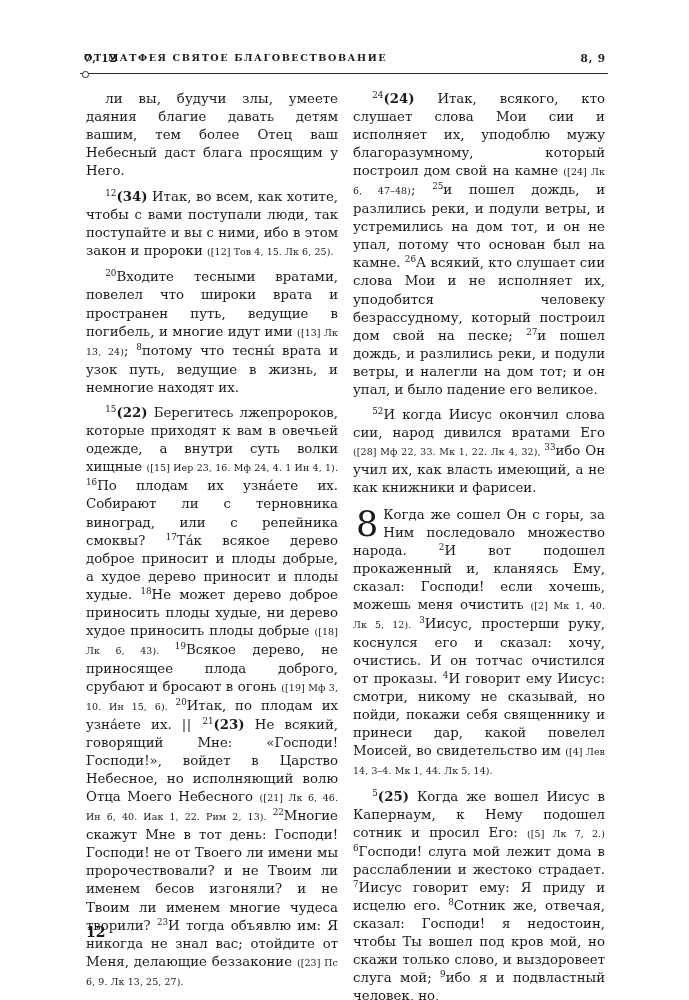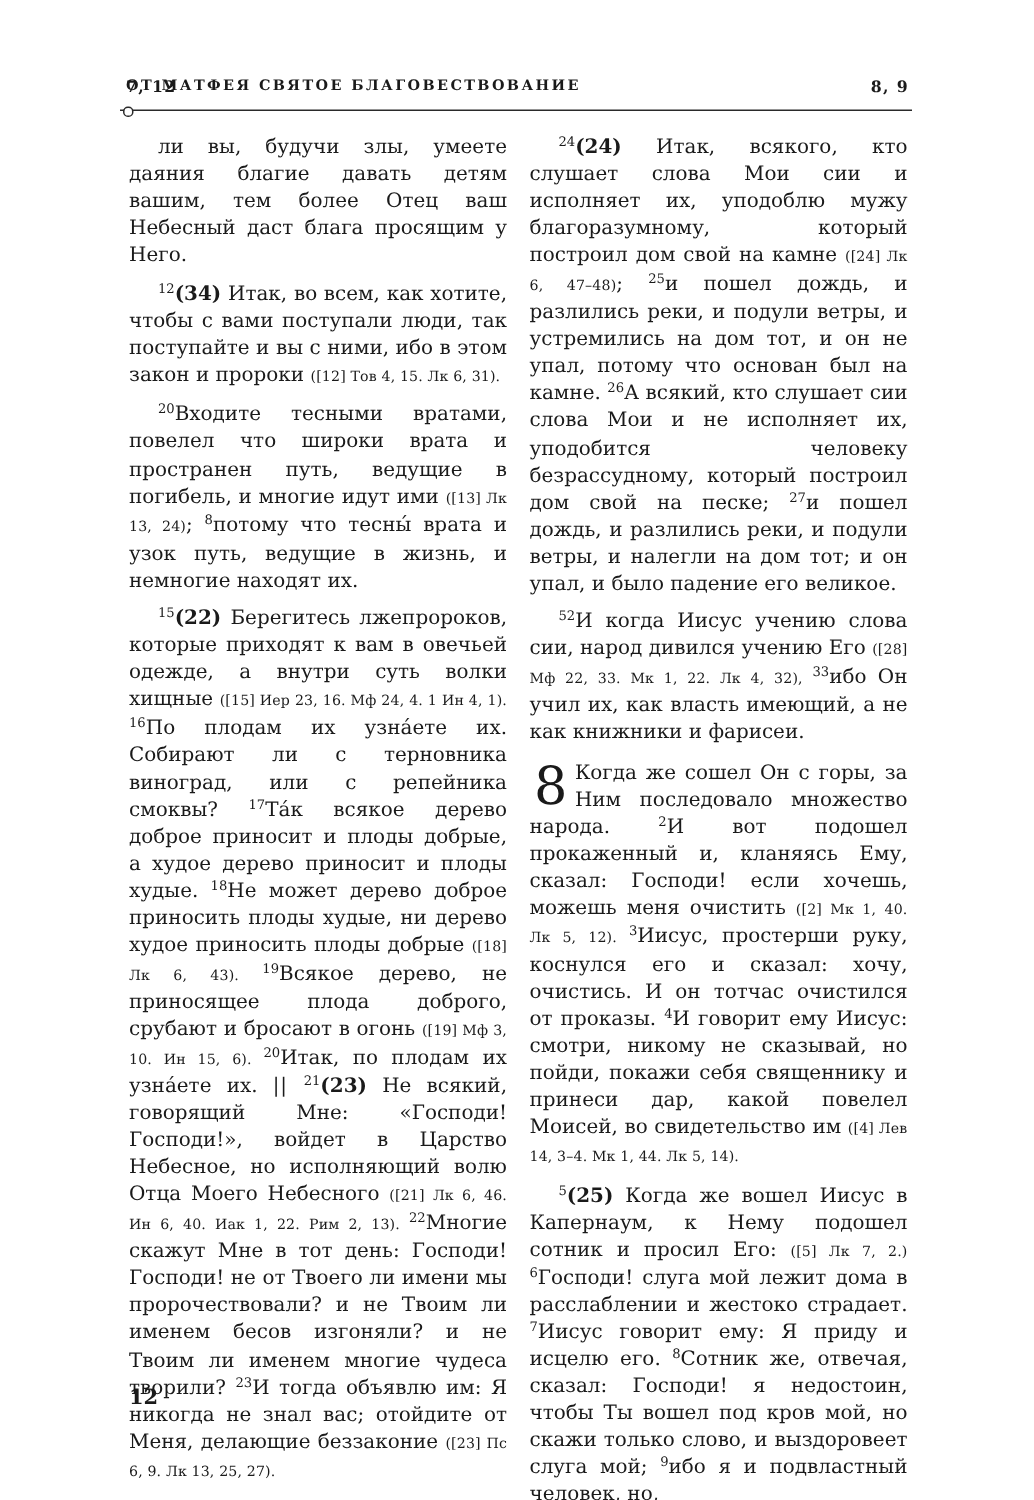--- a/index.html
+++ b/index.html
@@ -159,33 +159,33 @@
     <span class="hdr-center">ОТ МАТФЕЯ СВЯТОЕ БЛАГОВЕСТВОВАНИЕ</span>
     <span class="hdr-right">8, 9</span>
   </div>
   <div class="hdr-rule"></div>
   <div class="hdr-rule-cap"></div>
 
   <div class="col col-left">
 
     <p><span>ли вы, будучи злы, умеете даяния благие давать детям вашим, тем более Отец ваш Небесный даст блага просящим у Него.</span></p>
 
-    <p class="spaced"><sup class="v">12</sup><b class="per">(34)</b><span> Итак, во всем, как хотите, чтобы с вами поступали люди, так поступайте и вы с ними, ибо в этом закон и пророки </span><span class="ref">([12] Тов 4, 15. Лк 6, 31).</span></p>
+    <p class="spaced"><sup class="v">12</sup><b class="per">(34)</b><span> Итак, во всем, как хотите, чтобы с вами поступали люди, так поступайте и вы с ними, ибо в этом закон и пророки </span><span class="ref">([12] Тов 4, 15. Лк 6, 25).</span></p>
 
     <p class="spaced"><sup class="v">20</sup><span>Входите тесными вратами, повелел что широки врата и пространен путь, ведущие в погибель, и многие идут ими </span><span class="ref">([13] Лк 13, 24)</span><span>; </span><sup class="v">8</sup><span>потому что тесны́ врата и узок путь, ведущие в жизнь, и немногие находят их.</span></p>
 
     <p class="spaced"><sup class="v">15</sup><b class="per">(22)</b><span> Берегитесь лжепророков, которые приходят к вам в овечьей одежде, а внутри суть волки хищные </span><span class="ref">([15] Иер 23, 16. Мф 24, 4. 1 Ин 4, 1). </span><sup class="v">16</sup><span>По плодам их узна́ете их. Собирают ли с терновника виноград, или с репейника смоквы? </span><sup class="v">17</sup><span>Та́к всякое дерево доброе приносит и плоды добрые, а худое дерево приносит и плоды худые. </span><sup class="v">18</sup><span>Не может дерево доброе приносить плоды худые, ни дерево худое приносить плоды добрые </span><span class="ref">([18] Лк 6, 43). </span><sup class="v">19</sup><span>Всякое дерево, не приносящее плода доброго, срубают и бросают в огонь </span><span class="ref">([19] Мф 3, 10. Ин 15, 6). </span><sup class="v">20</sup><span>Итак, по плодам их узна́ете их. </span><span class="bars">|| </span><sup class="v">21</sup><b class="per">(23)</b><span> Не всякий, говорящий Мне: «Господи! Господи!», войдет в Царство Небесное, но исполняющий волю Отца Моего Небесного </span><span class="ref">([21] Лк 6, 46. Ин 6, 40. Иак 1, 22. Рим 2, 13). </span><sup class="v">22</sup><span>Многие скажут Мне в тот день: Господи! Господи! не от Твоего ли имени мы пророчествовали? и не Твоим ли именем бесов изгоняли? и не Твоим ли именем многие чудеса творили? </span><sup class="v">23</sup><span>И тогда объявлю им: Я никогда не знал вас; отойдите от Меня, делающие беззаконие </span><span class="ref">([23] Пс 6, 9. Лк 13, 25, 27).</span></p>
 
   </div>
 
   <div class="col col-right">
 
     <p><sup class="v">24</sup><b class="per">(24)</b><span> Итак, всякого, кто слушает слова Мои сии и исполняет их, уподоблю мужу благоразумному, который построил дом свой на камне </span><span class="ref">([24] Лк 6, 47–48)</span><span>; </span><sup class="v">25</sup><span>и пошел дождь, и разлились реки, и подули ветры, и устремились на дом тот, и он не упал, потому что основан был на камне. </span><sup class="v">26</sup><span>А всякий, кто слушает сии слова Мои и не исполняет их, уподобится человеку безрассудному, который построил дом свой на песке; </span><sup class="v">27</sup><span>и пошел дождь, и разлились реки, и подули ветры, и налегли на дом тот; и он упал, и было падение его великое.</span></p>
 
-    <p class="spaced"><sup class="v">52</sup><span>И когда Иисус учению слова сии, народ дивился учению Его </span><span class="ref">([28] Мф 22, 33. Мк 1, 22. Лк 4, 32), </span><sup class="v">33</sup><span>ибо Он учил их, как власть имеющий, а не как книжники и фарисеи.</span></p>
+    <p class="spaced"><sup class="v">52</sup><span>И когда Иисус окончил слова сии, народ дивился вратами Его </span><span class="ref">([28] Мф 22, 33. Мк 1, 22. Лк 4, 32), </span><sup class="v">33</sup><span>ибо Он учил их, как власть имеющий, а не как книжники и фарисеи.</span></p>
 
     <div class="chapter">
       <span class="dropcap">8</span>
       <p><span>Когда же сошел Он с горы, за Ним последовало множество народа. </span><sup class="v">2</sup><span>И вот подошел прокаженный и, кланяясь Ему, сказал: Господи! если хочешь, можешь меня очистить </span><span class="ref">([2] Мк 1, 40. Лк 5, 12). </span><sup class="v">3</sup><span>Иисус, простерши руку, коснулся его и сказал: хочу, очистись. И он тотчас очистился от проказы. </span><sup class="v">4</sup><span>И говорит ему Иисус: смотри, никому не сказывай, но пойди, покажи себя священнику и принеси дар, какой повелел Моисей, во свидетельство им </span><span class="ref">([4] Лев 14, 3–4. Мк 1, 44. Лк 5, 14).</span></p>
     </div>
 
     <p class="spaced"><sup class="v">5</sup><b class="per">(25)</b><span> Когда же вошел Иисус в Капернаум, к Нему подошел сотник и просил Его: </span><span class="ref">([5] Лк 7, 2.) </span><sup class="v">6</sup><span>Господи! слуга мой лежит дома в расслаблении и жестоко страдает. </span><sup class="v">7</sup><span>Иисус говорит ему: Я приду и исцелю его. </span><sup class="v">8</sup><span>Сотник же, отвечая, сказал: Господи! я недостоин, чтобы Ты вошел под кров мой, но скажи только слово, и выздоровеет слуга мой; </span><sup class="v">9</sup><span>ибо я и подвластный человек, но,</span></p>
 
   </div>
 

